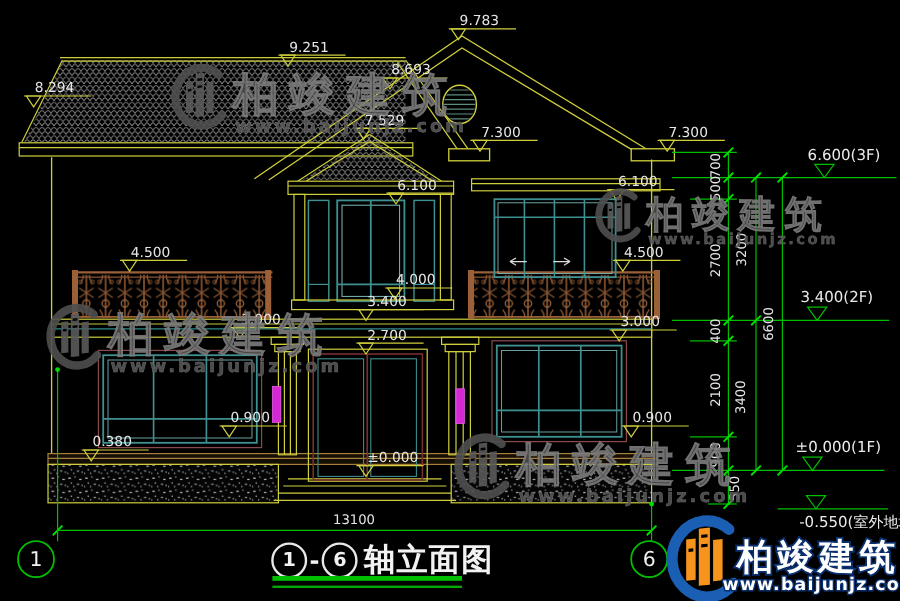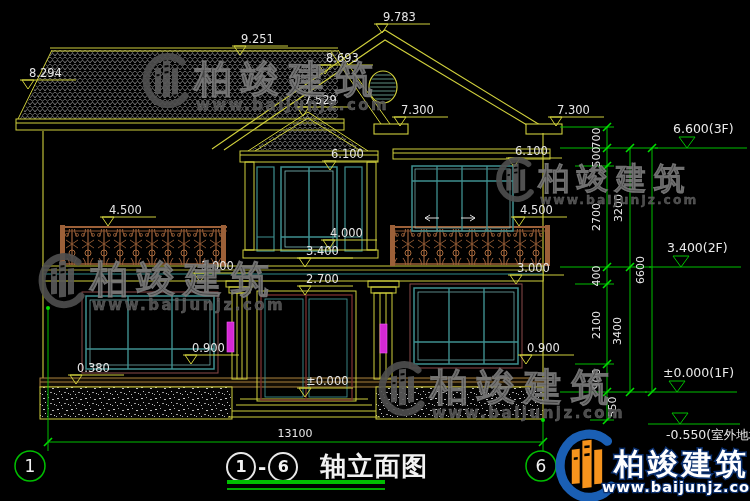--- a/index.html
+++ b/index.html
@@ -17,21 +17,21 @@
   .logo-cjk{font-size:30px;font-weight:bold;fill:#ffffff;letter-spacing:4px;
             stroke:#0a2f6e;stroke-width:3px;paint-order:stroke;}
   .logo-url{font-size:14.5px;font-weight:bold;fill:#ffffff;letter-spacing:1px;
             stroke:#0a2f6e;stroke-width:2.5px;paint-order:stroke;}
   
   #title-block{position:absolute;left:225px;top:449px;display:flex;align-items:center;
                color:#f2f2f2;white-space:nowrap;}
   .circ{display:inline-flex;align-items:center;justify-content:center;width:26px;height:26px;
         border:2px solid #e8e8e8;border-radius:50%;font-size:16px;font-weight:bold;margin:0 1px;}
   .tdash{font-size:20px;font-weight:bold;margin:0 1px;}
-  .tlabel{font-size:26px;font-weight:bold;letter-spacing:1px;margin-left:21px;}
+  .tlabel{font-size:26px;font-weight:bold;letter-spacing:1px;margin-left:4px;}
   .title-underline{position:absolute;left:227px;top:480px;width:158px;height:4px;background:#00bf00;}
   .title-underline2{position:absolute;left:227px;top:488px;width:158px;height:2px;background:#00a800;}
 </style>
 </head>
 <body>
 
 <div id="stage">
 <svg id="cad" width="750" height="501" viewBox="0 0 750 501">
   <defs>
     <pattern id="tiles" width="10" height="7" patternUnits="userSpaceOnUse">

